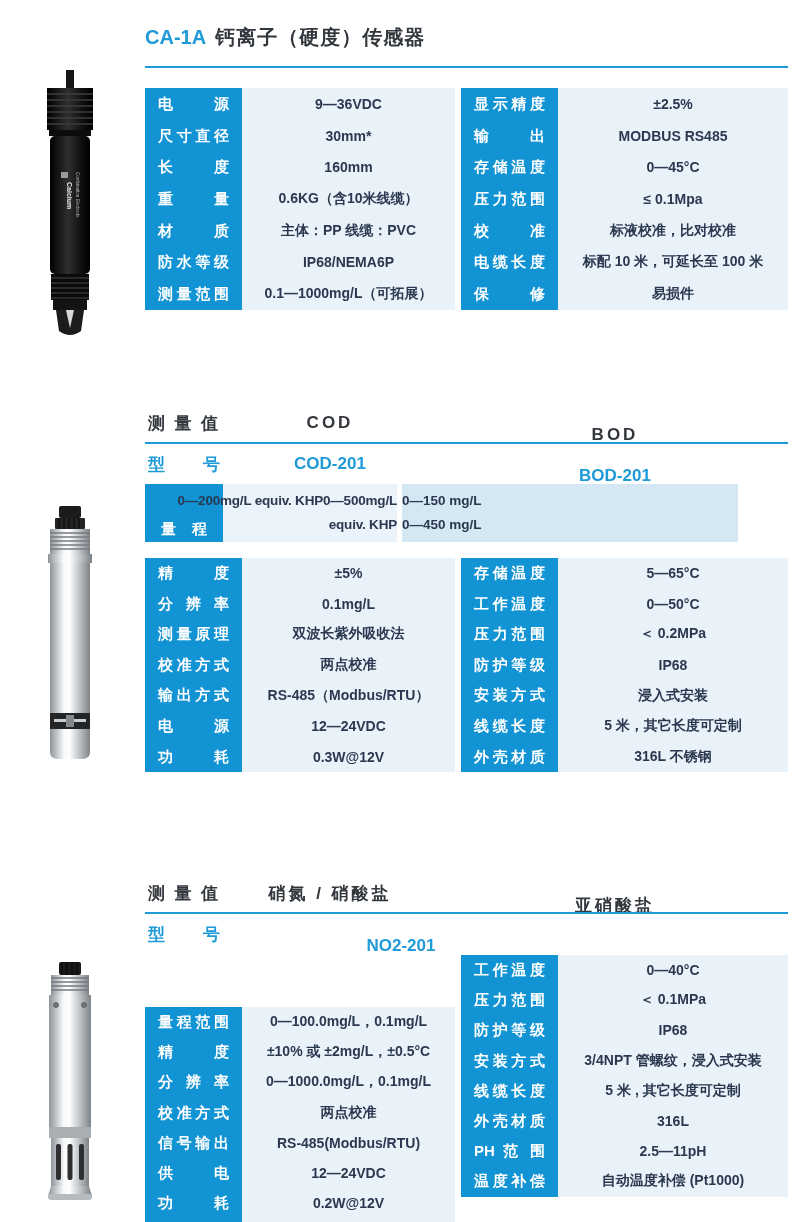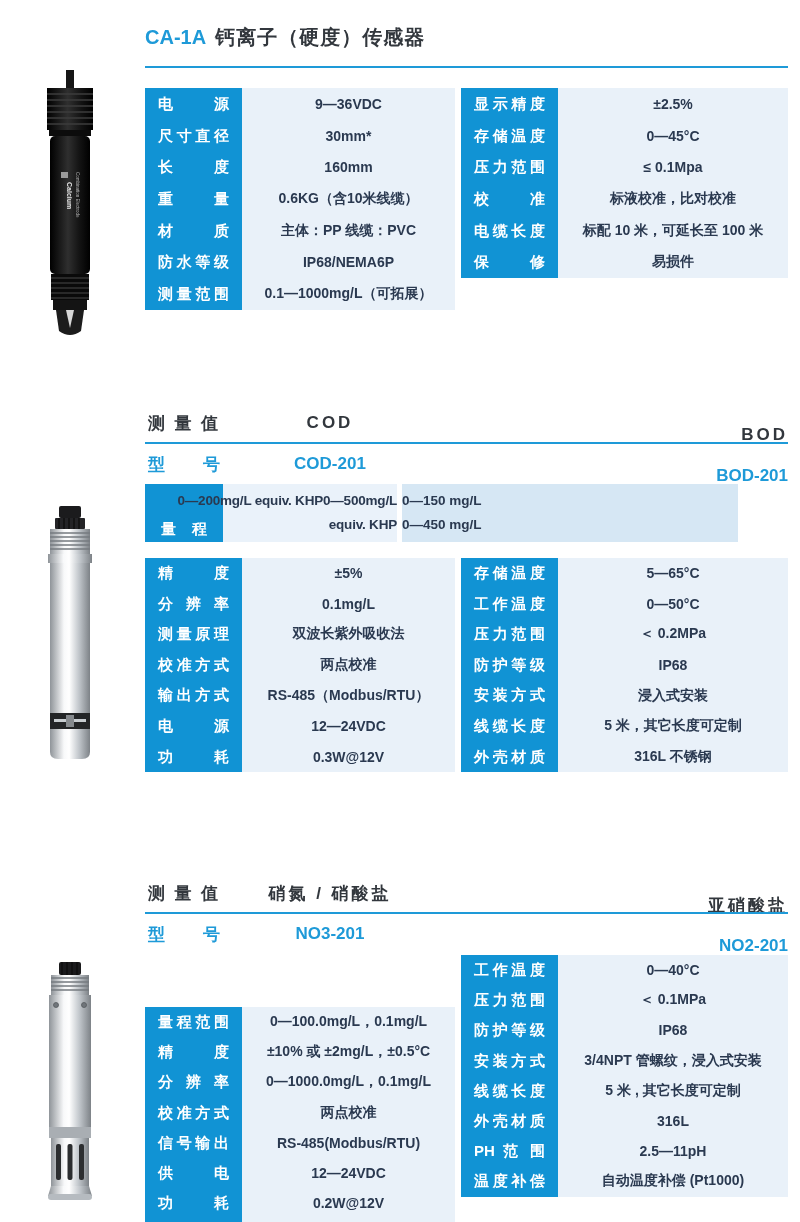--- a/index.html
+++ b/index.html
@@ -29,21 +29,21 @@
   #s2-left{left:145px;top:558px;width:310px;--rh:30.6px;}
   #s2-right{left:461px;top:558px;width:327px;--rh:30.6px;}
   #s3-left{left:145px;top:1007px;width:310px;--rh:30.2px;}
   #s3-right{left:461px;top:955px;width:327px;--rh:30.2px;}
   
   .cmp-row{left:145px;width:643px;display:flex;align-items:center;}
   .cmp-row .c0{width:78px;box-sizing:border-box;padding:0 3px;text-align:justify;
                text-align-last:justify;white-space:nowrap;}
   .cmp-row .c1{width:214px;text-align:center;}
   .cmp-row .gap{width:5px;}
-  .cmp-row .c2{width:346px;text-align:right;margin-top:24px;}
+  .cmp-row .c2{width:346px;text-align:center;margin-top:24px;}
   .cmp-header{font-size:17px;font-weight:bold;color:var(--header-text);letter-spacing:2px;}
   .cmp-header .c1,.cmp-header .c2{letter-spacing:3px;}
   .cmp-model{font-size:17px;font-weight:bold;color:var(--title-blue);}
   .range-row{left:145px;top:484px;width:643px;height:58px;display:flex;
              font-size:13.5px;font-weight:bold;color:var(--value-text);}
   .range-row .r0{width:78px;box-sizing:border-box;padding:16px 16px;background:var(--accent-blue);
                  color:#fff;font-size:15px;line-height:58px;text-align:justify;
                  text-align-last:justify;}
   .range-row .r1{width:174px;background:#eaf2fa;display:flex;flex-direction:column;
                  align-items:flex-end;justify-content:center;line-height:1.8;white-space:nowrap;letter-spacing:-0.2px;}
@@ -118,20 +118,24 @@
     <div class="spec-label">测量范围</div>
     <div class="spec-value">0.1—1000mg/L（可拓展）</div>
   </div>
 </div>
 <div class="abs pair" id="s1-right">
   <div class="spec-row">
     <div class="spec-label">显示精度</div>
     <div class="spec-value">±2.5%</div>
   </div>
 
+  <div class="spec-row">
+    <div class="spec-label">输 出</div>
+    <div class="spec-value">MODBUS RS485</div>
+  </div>
 
   <div class="spec-row">
     <div class="spec-label">存储温度</div>
     <div class="spec-value">0—45°C</div>
   </div>
 
   <div class="spec-row">
     <div class="spec-label">压力范围</div>
     <div class="spec-value">≤ 0.1Mpa</div>
   </div>
@@ -276,21 +280,20 @@
 
 <div class="abs cmp-row cmp-header" style="top:875px;height:36px;">
   <div class="c0">测 量 值</div>
   <div class="c1">硝氮 / 硝酸盐</div>
   <div class="gap"></div>
   <div class="c2">亚硝酸盐</div>
 </div>
 <div class="abs divider" style="top:912px;"></div>
 <div class="abs cmp-row cmp-model" style="top:916px;height:36px;">
   <div class="c0">型 号</div>
-  <div class="c1">NO3-201</div>
   <div class="gap"></div>
   <div class="c2">NO2-201</div>
 </div>
 
 <svg class="abs" style="left:20px;top:958px;" width="100" height="245" viewBox="0 0 100 245">
   <rect x="39" y="4" width="22" height="13" rx="2" fill="#1a1a1c"></rect>
   <path d="M42 4v13M47 4v13M52 4v13M57 4v13" stroke="#0d0d0e" stroke-width="1.4"></path>
   <rect x="31" y="17" width="38" height="20" fill="url(#gsteel)"></rect>
   <path d="M31 20h38M31 24h38M31 28h38M31 32h38" stroke="#767b80" stroke-width="1.3"></path>
   <rect x="29" y="37" width="42" height="132" fill="url(#gsteel)"></rect>

